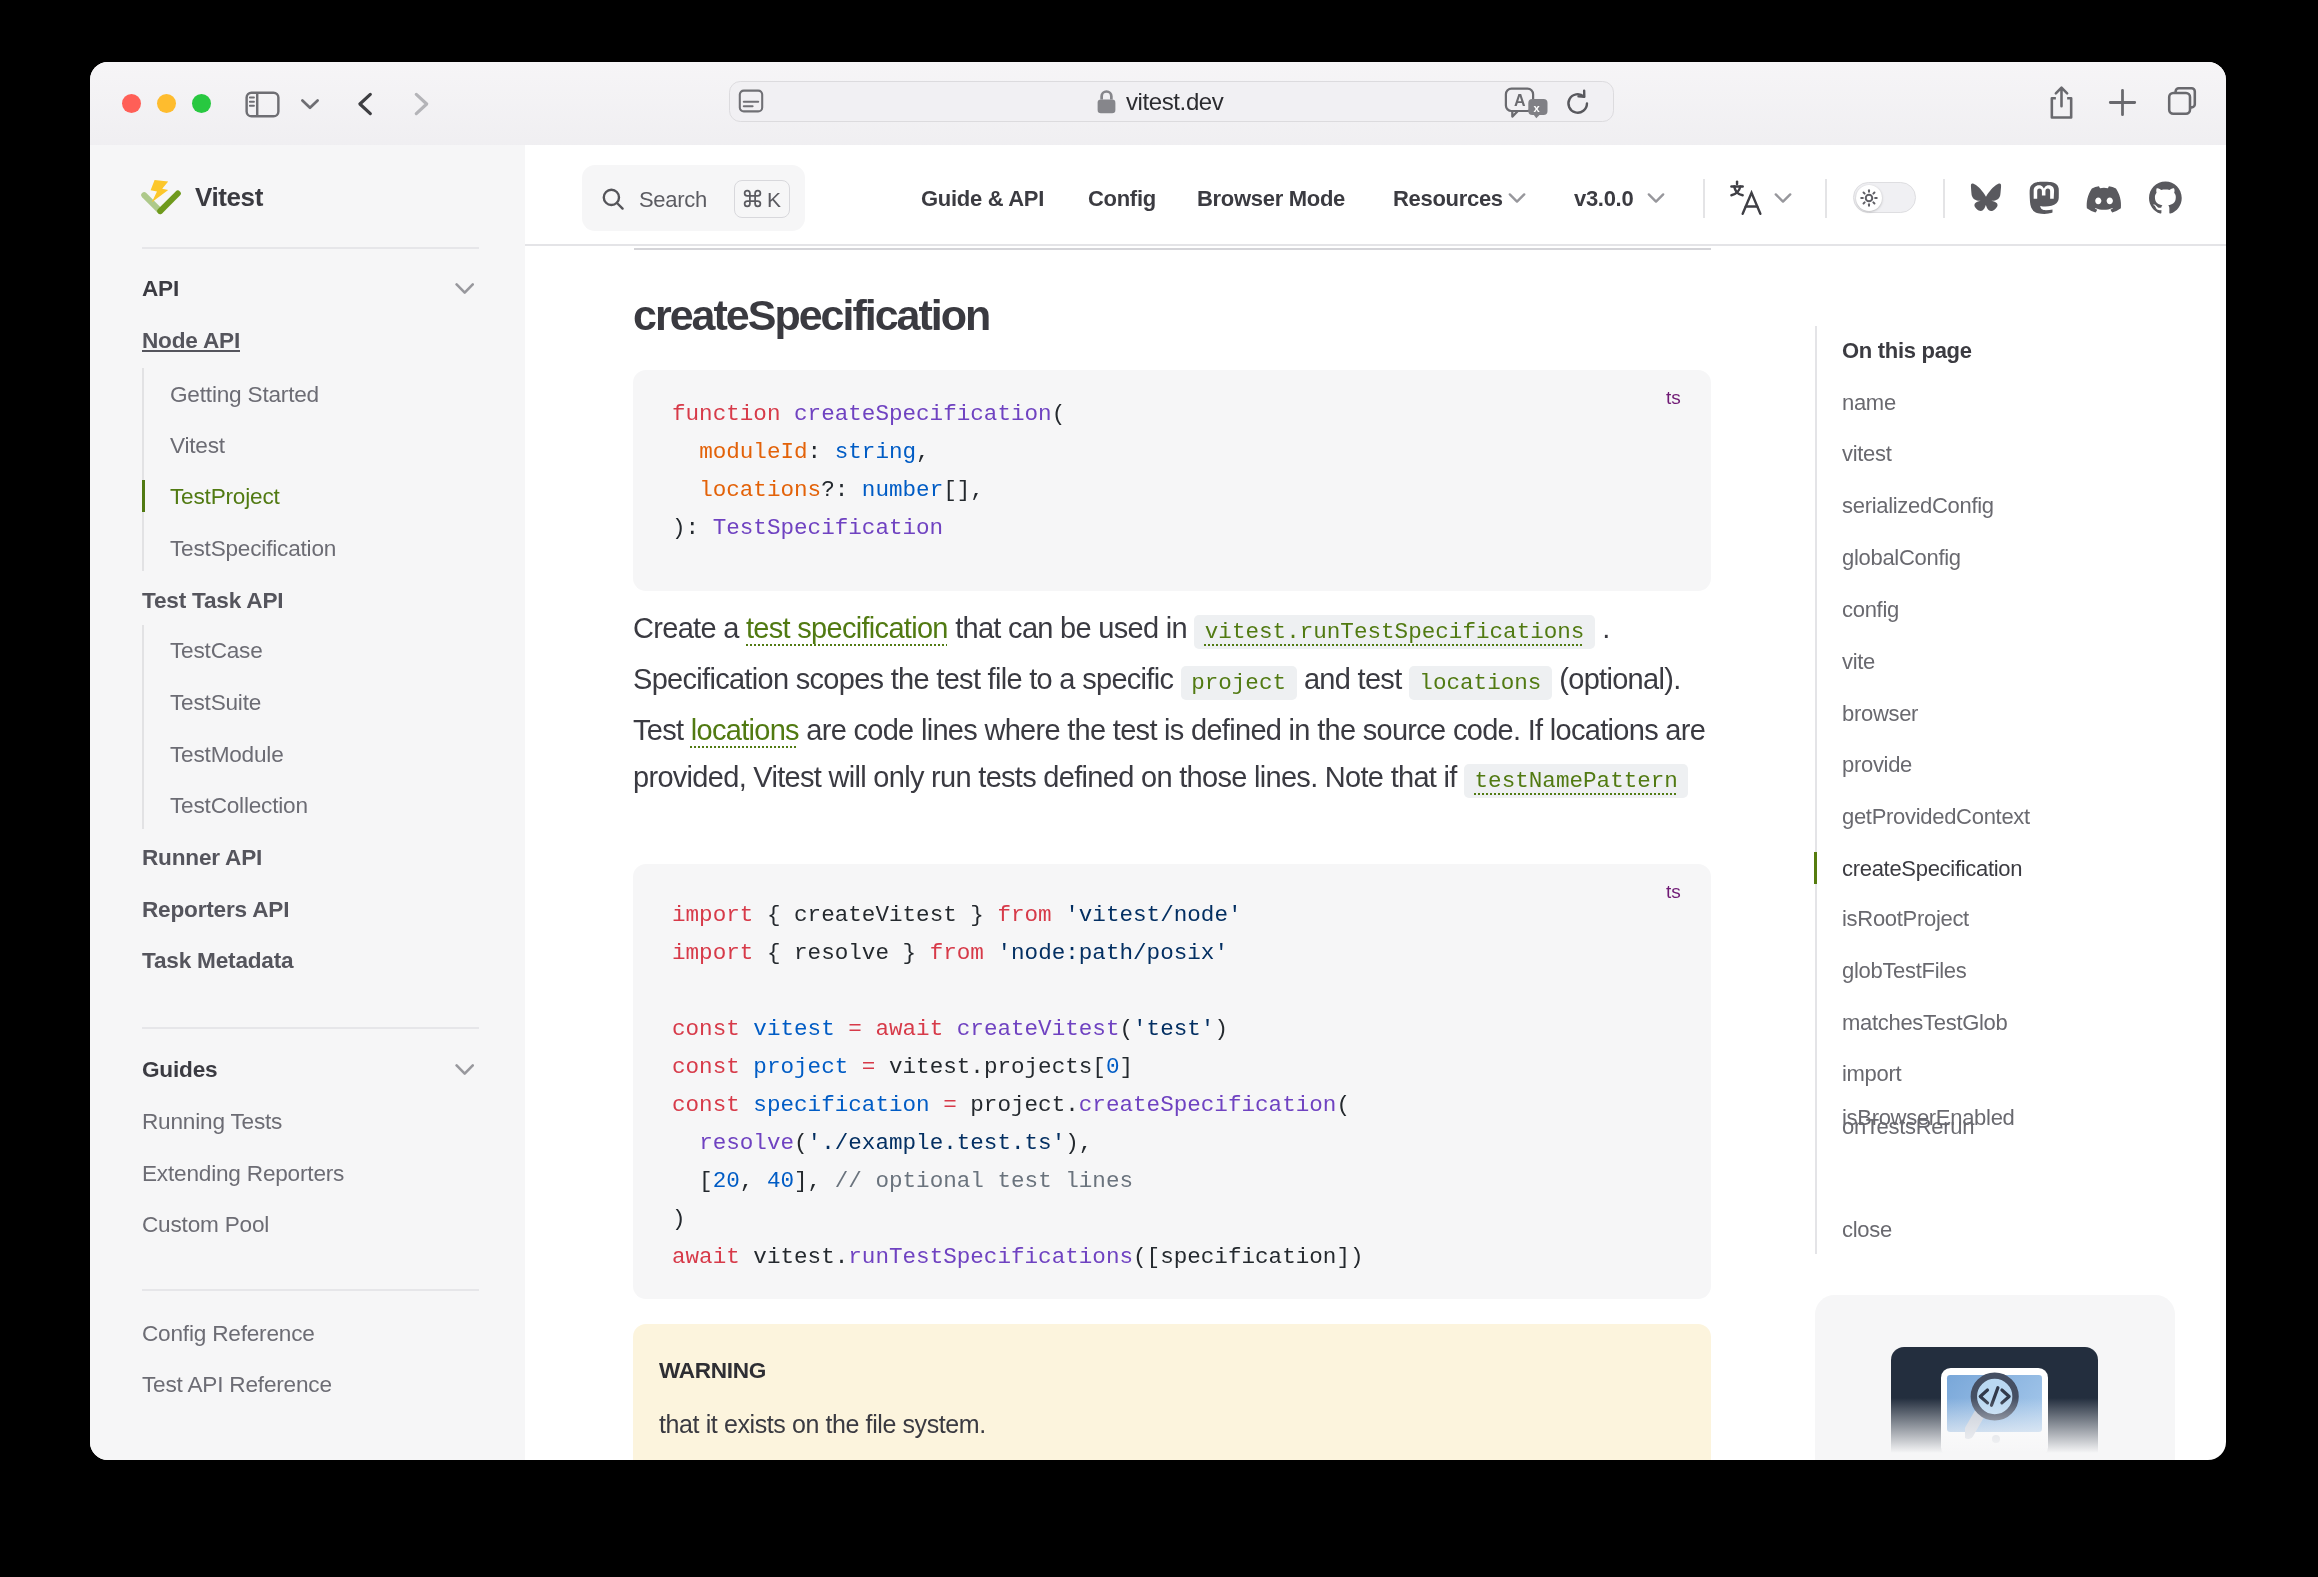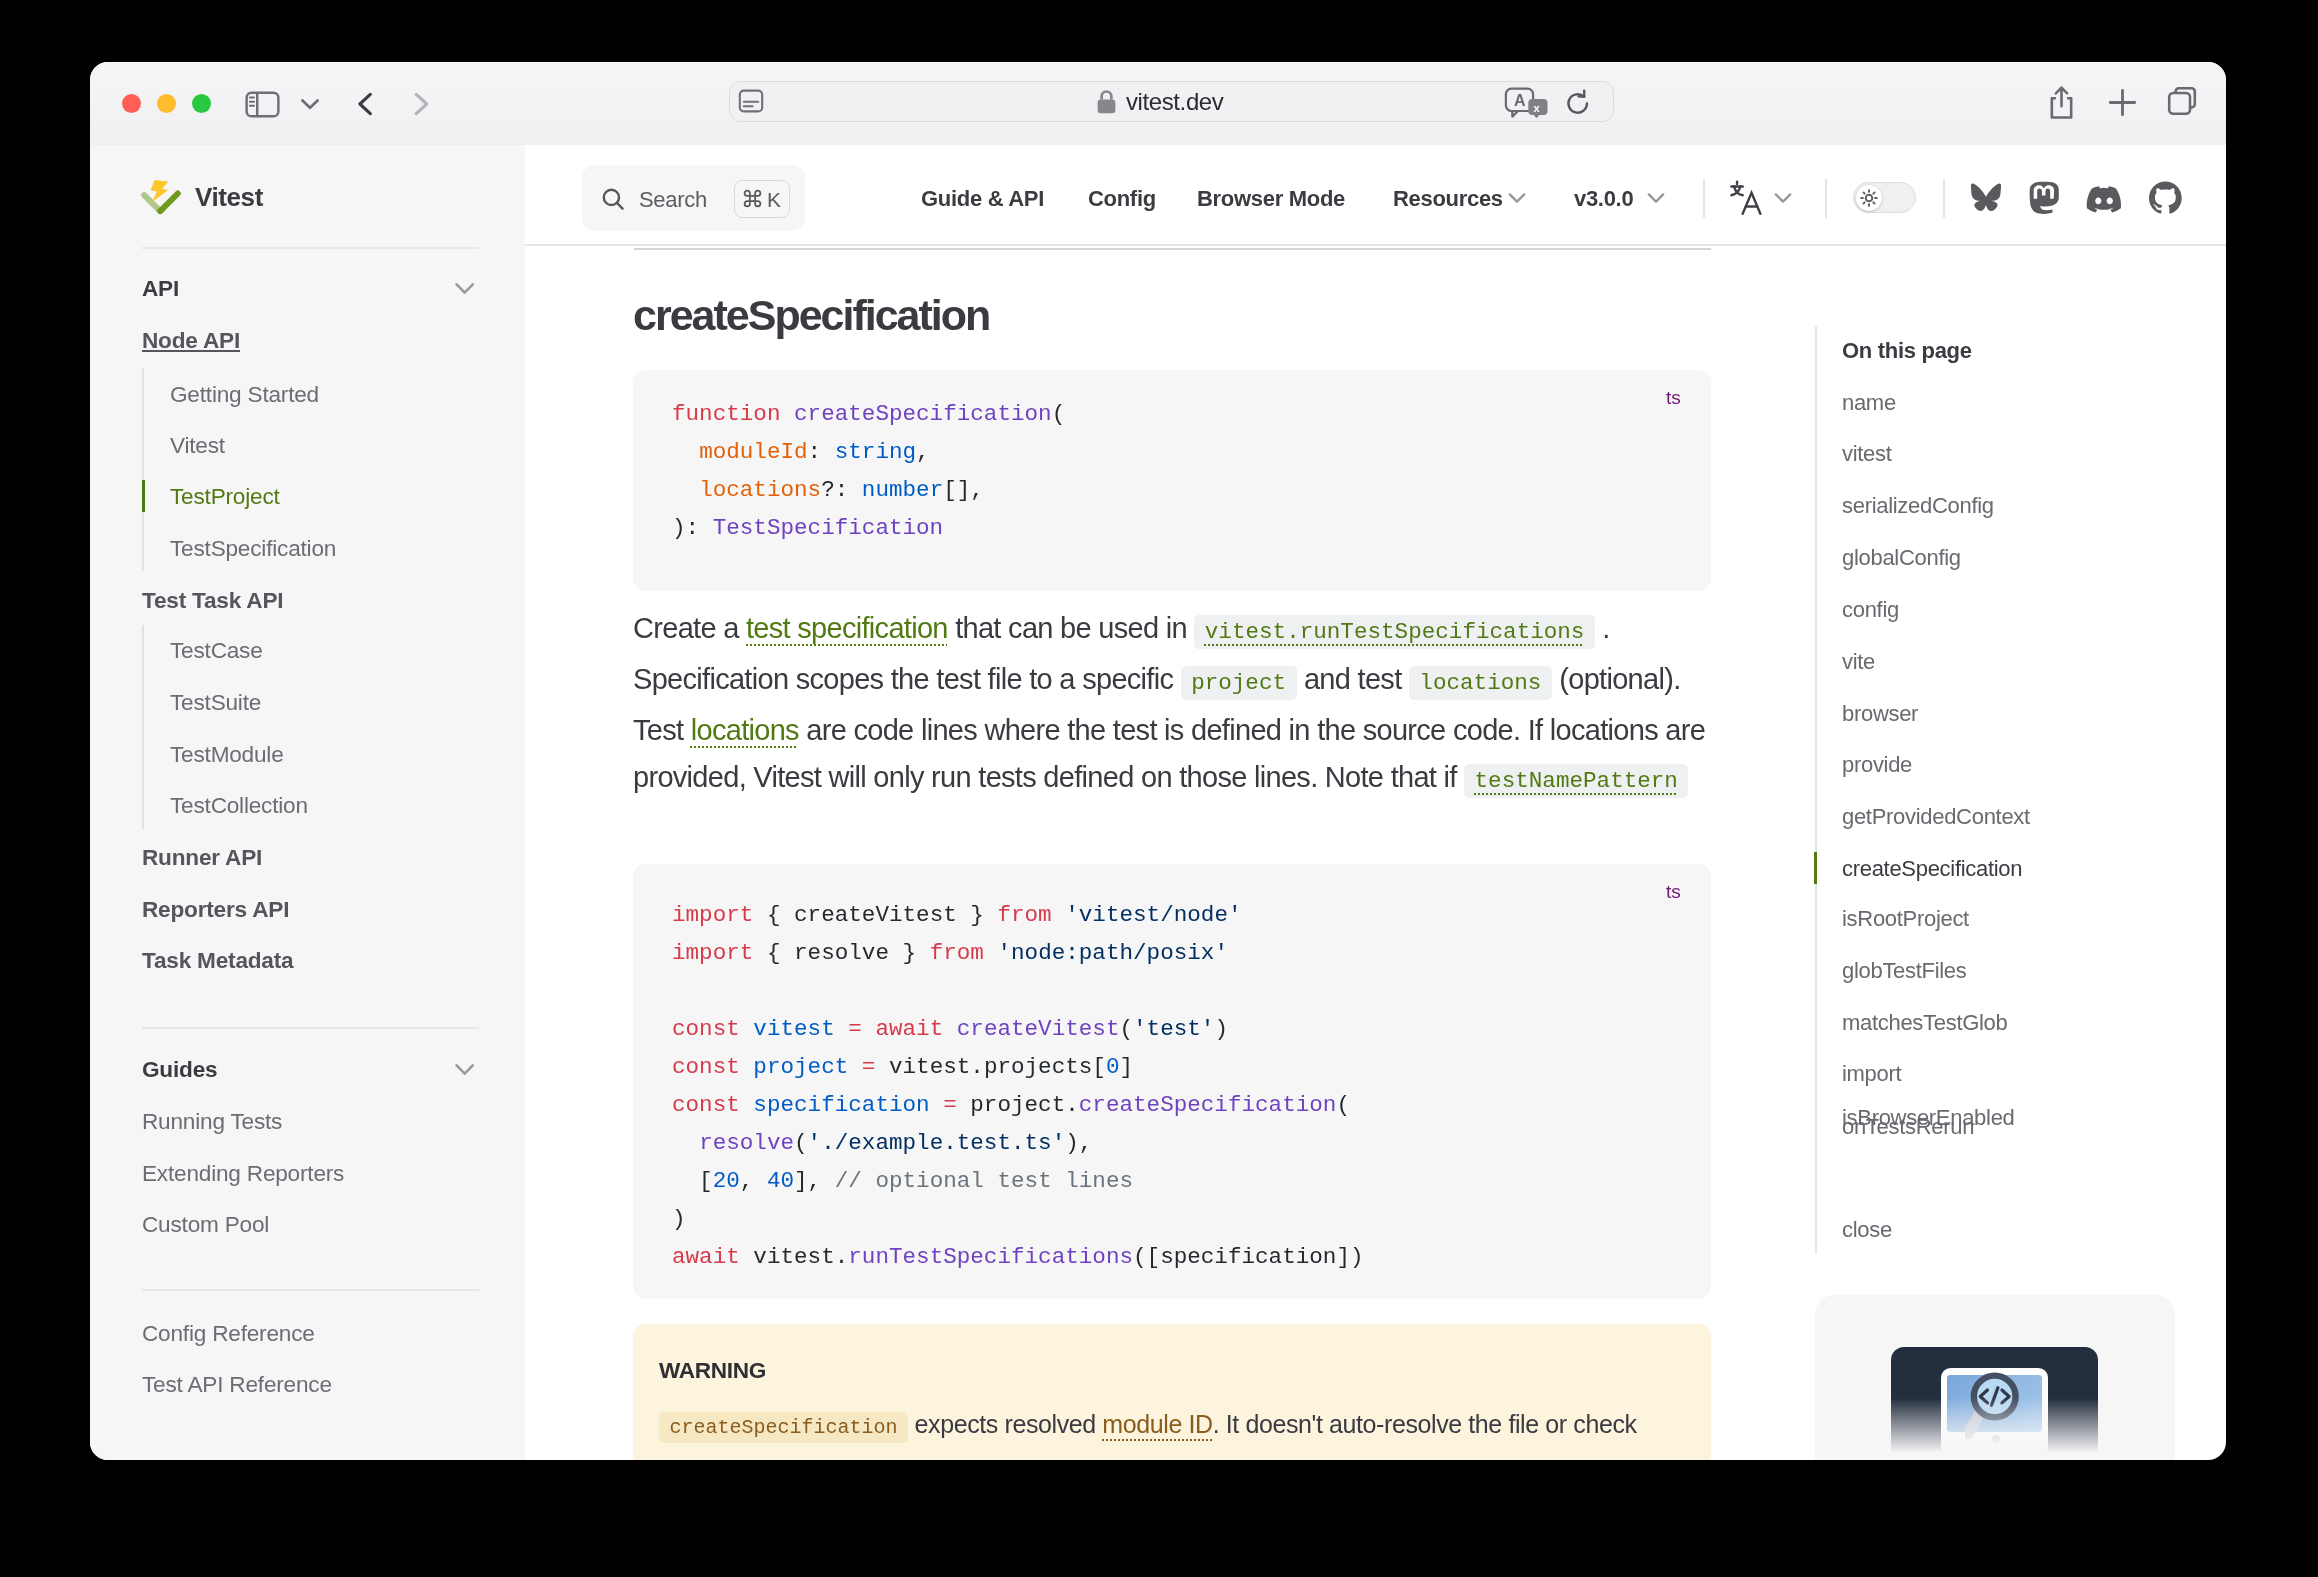--- a/index.html
+++ b/index.html
@@ -264,21 +264,20 @@
 <span class="red">const</span> <span class="blue">project</span> <span class="red">=</span> <span class="ink">vitest.projects[</span><span class="blue">0</span><span class="ink">]</span>
 <span class="red">const</span> <span class="blue">specification</span> <span class="red">=</span> <span class="ink">project.</span><span class="purple">createSpecification</span><span class="ink">(</span>
 <span class="ink">  </span><span class="purple">resolve</span><span class="ink">(</span><span class="navy">'./example.test.ts'</span><span class="ink">),</span>
 <span class="ink">  [</span><span class="blue">20</span><span class="ink">,</span> <span class="blue">40</span><span class="ink">],</span> <span class="gray">// optional test lines</span>
 <span class="ink">)</span>
 <span class="red">await</span> <span class="ink">vitest.</span><span class="purple">runTestSpecifications</span><span class="ink">([specification])</span></div>
 
   <div class="abs" style="left:543px; top:1262px; width:1078px; height:242px; background:#fcf4dd; border-radius:13px;"></div>
   <div class="abs" style="left:569px; top:1296px; font-size:22.6px; font-weight:700; color:#2e2e33; letter-spacing:-0.3px;">WARNING</div>
   <div class="abs bodytext wbody" style="left:569px; top:1339px;">
-    <div><span class="chip wchip">createSpecification</span> expects resolved <span class="wlink">module ID</span>. It doesn't auto-resolve the file or check</div>
     <div>that it exists on the file system.</div>
   </div>
 
   <div class="abs" style="left:1725px; top:264px; width:1.6px; height:928px; background:#e4e4e7;"></div>
   <div class="abs" style="left:1724px; top:790px; width:3.2px; height:32px; background:#567c0e;"></div>
   <div class="aitem" style="top:276px; font-weight:600; color:#3b3b41;">On this page</div>
   <div class="aitem" style="top:328px;">name</div>
   <div class="aitem" style="top:379px;">vitest</div>
   <div class="aitem" style="top:431px;">serializedConfig</div>
   <div class="aitem" style="top:483px;">globalConfig</div>

